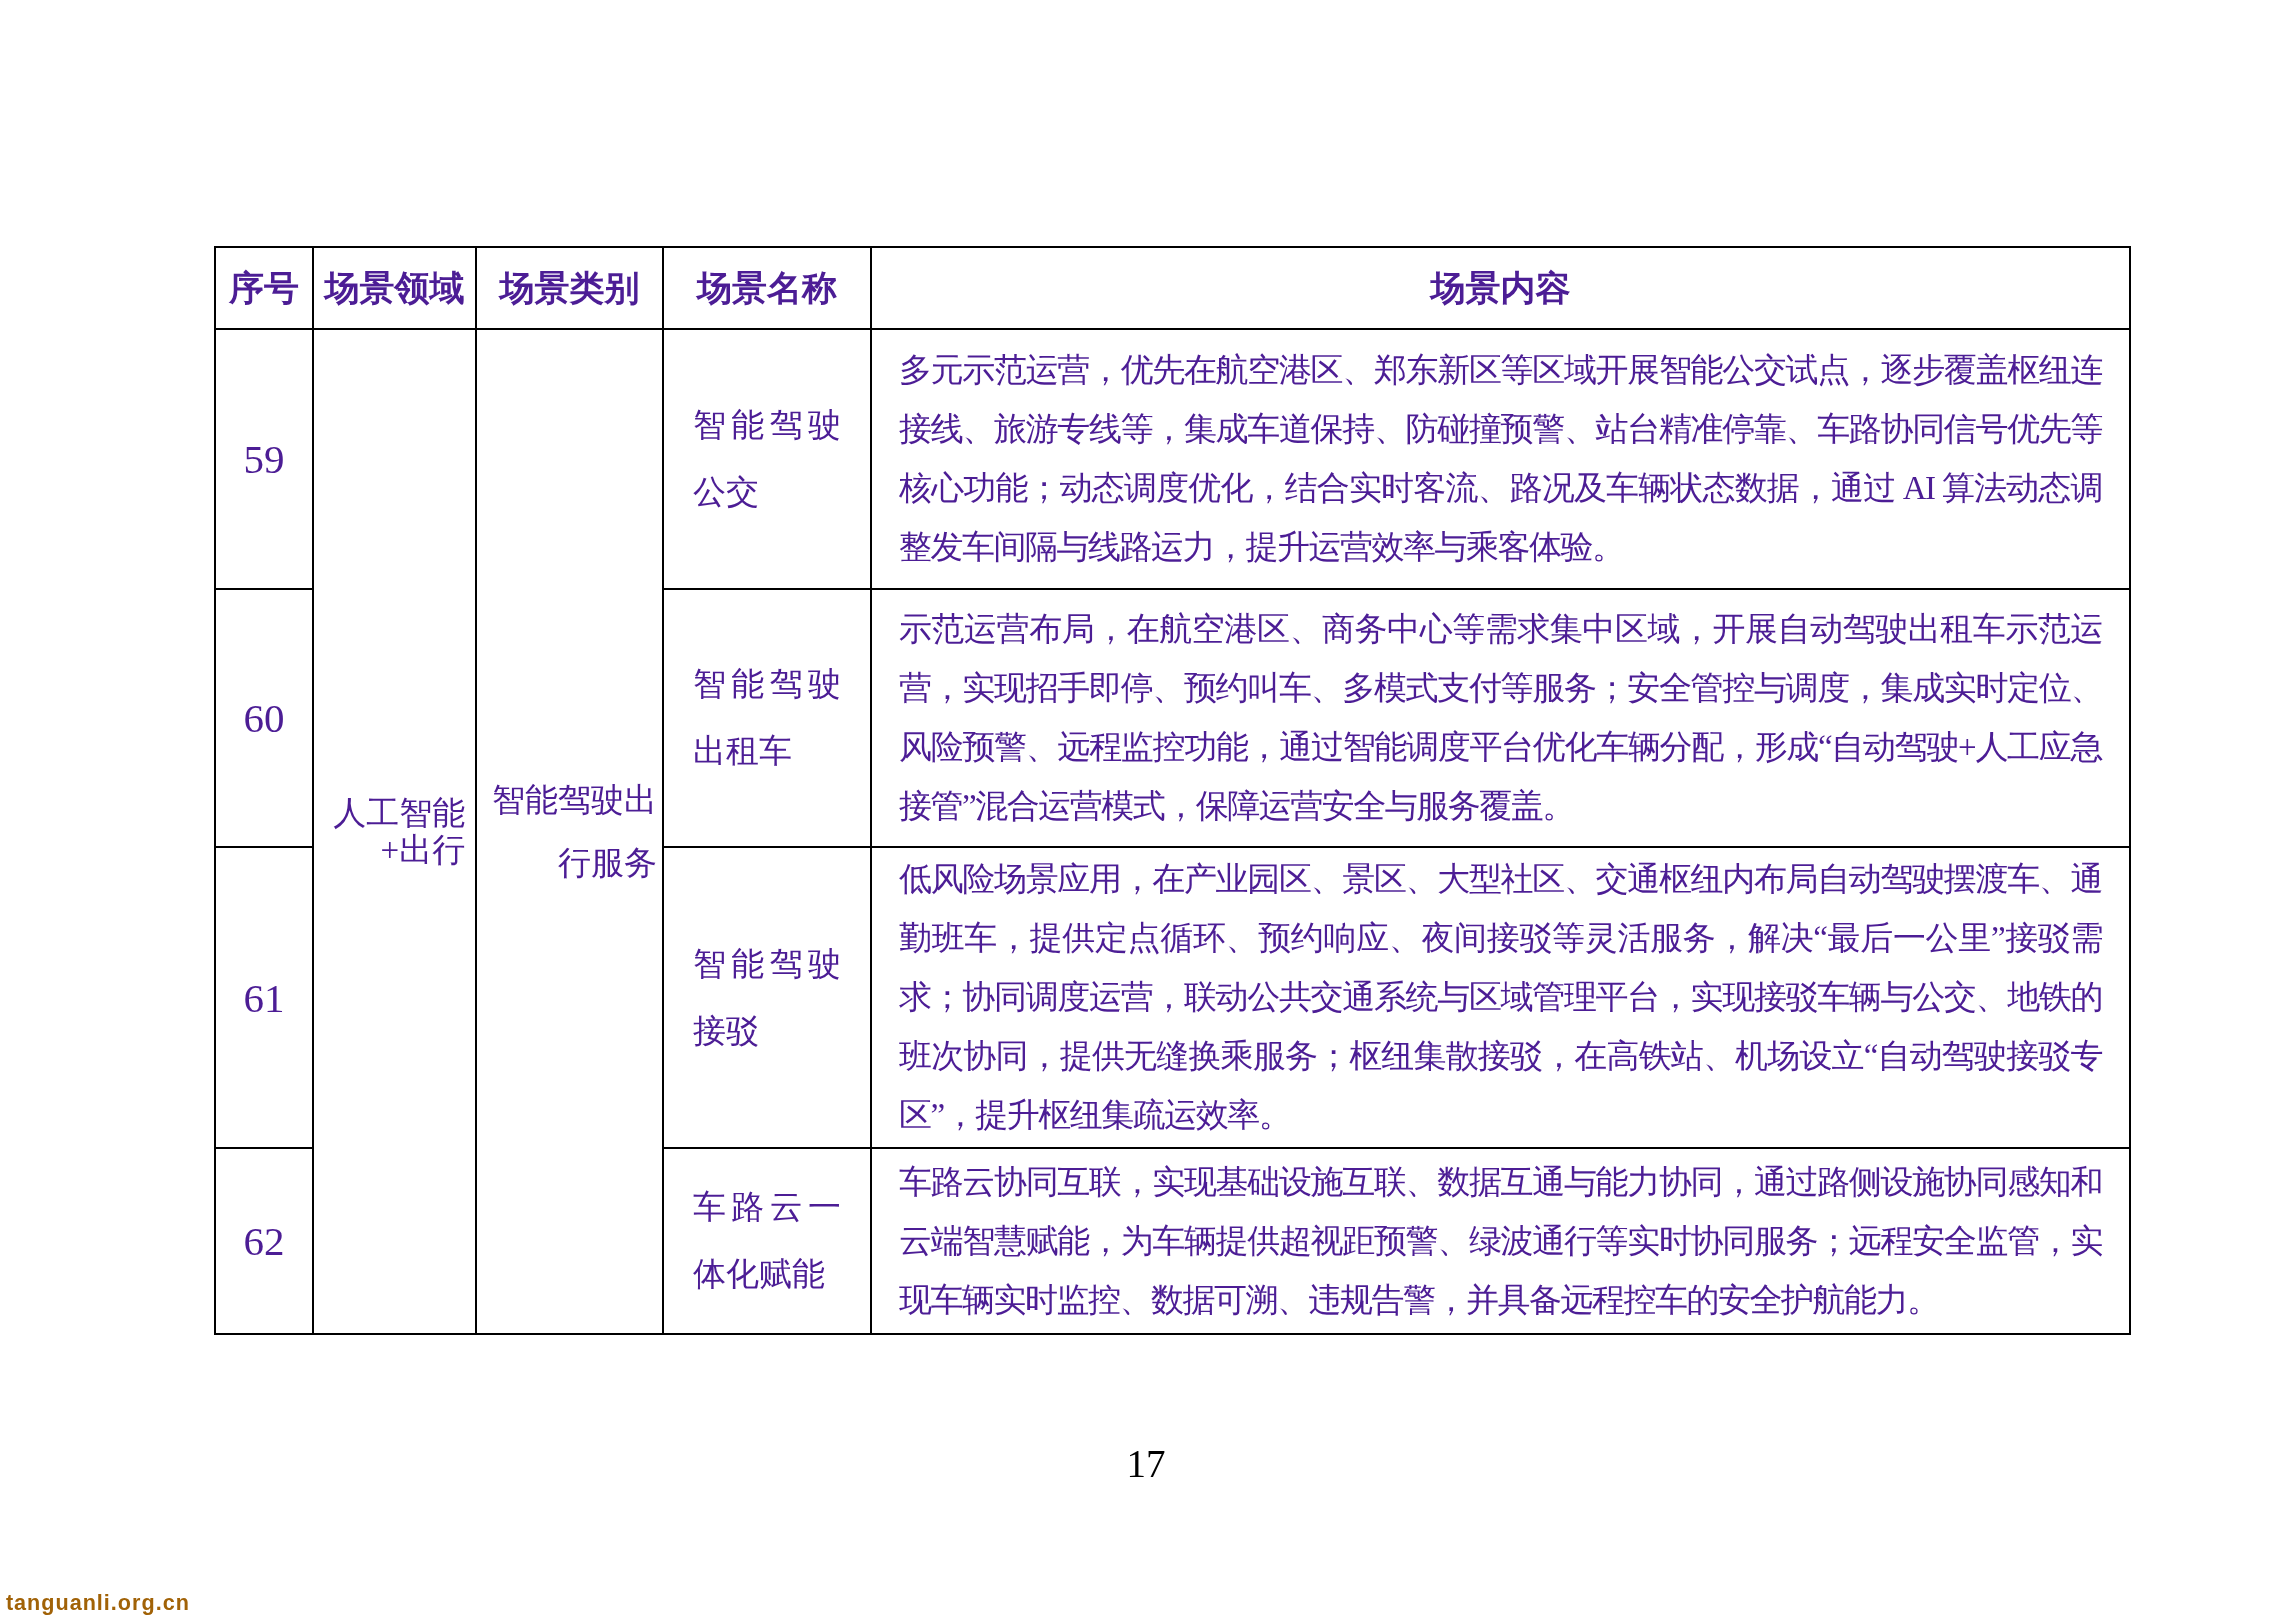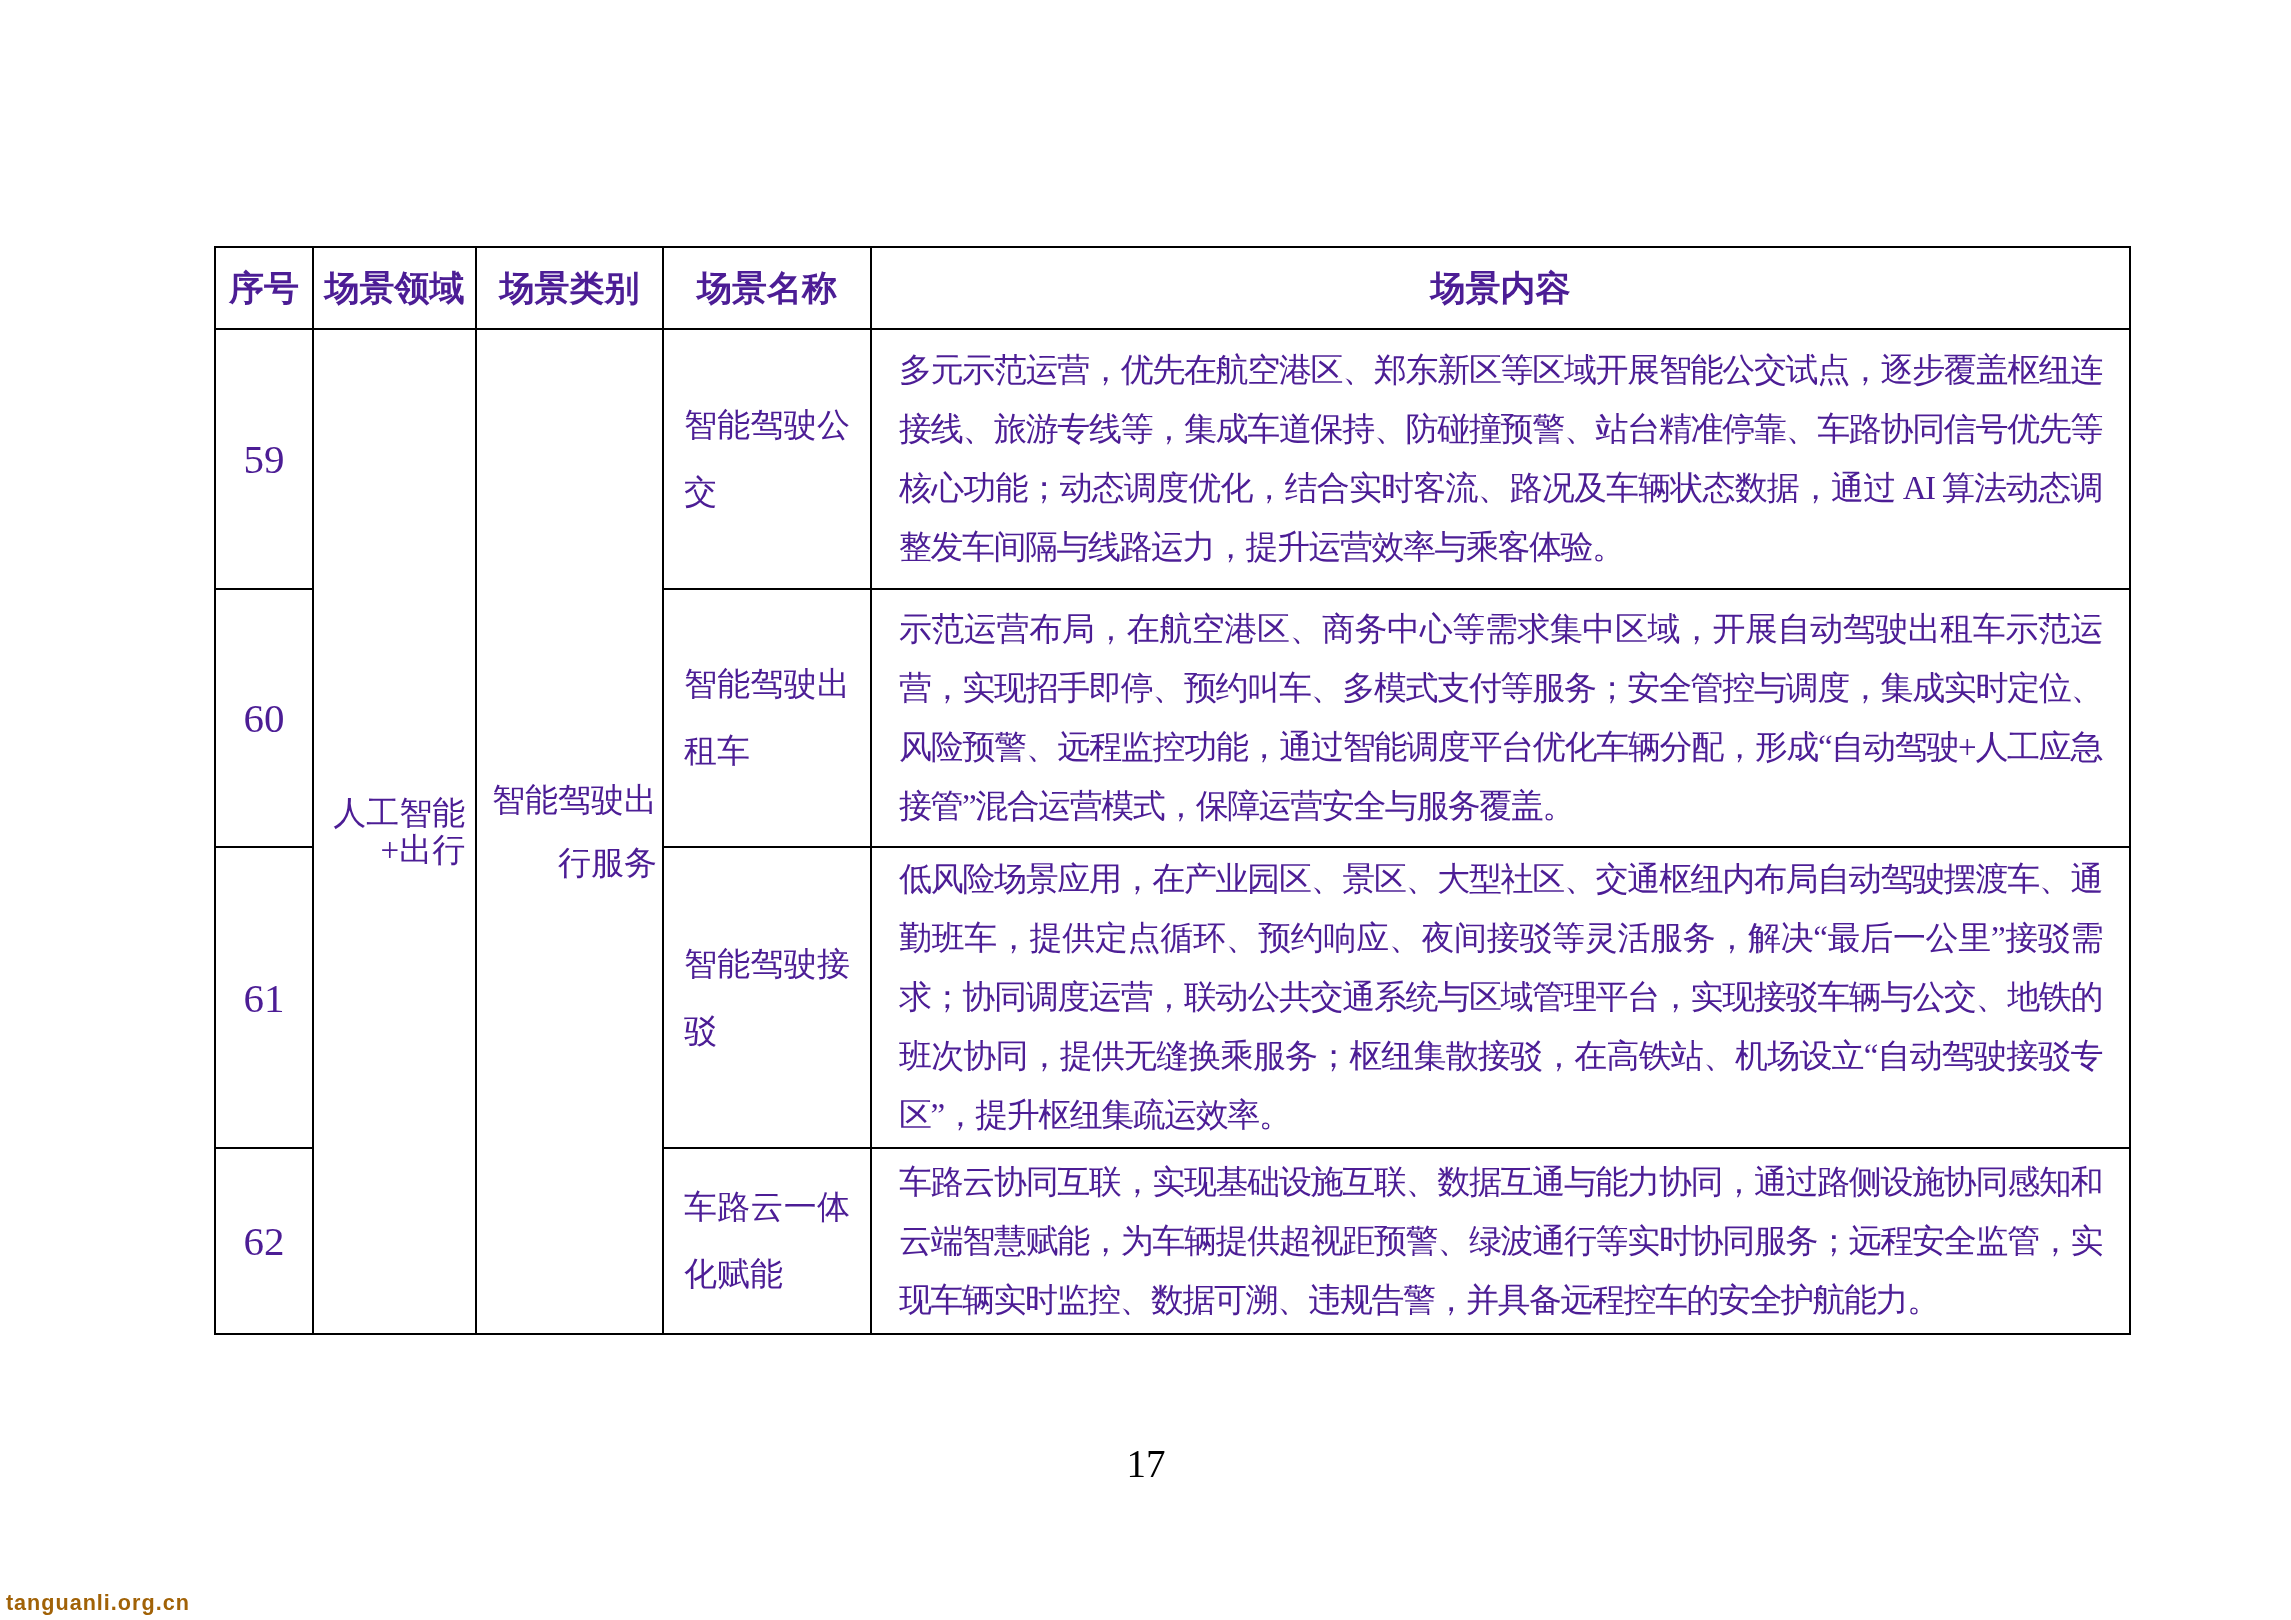--- a/index.html
+++ b/index.html
@@ -60,21 +60,21 @@
   }
   td.category-cell {
     text-align: right;
     font-size: 33px;
     line-height: 63px;
     padding: 0 5px;
   }
   td.name-cell {
     font-size: 33px;
     line-height: 67px;
-    padding: 0 20px;
+    padding: 0 29px;
     text-align: justify;
     border-radius: 27px;
   }
   td.content-cell {
     font-size: 33px;
     letter-spacing: -1.5px;
     line-height: 59px;
     padding: 2px 27px;
     text-align: justify;
   }

